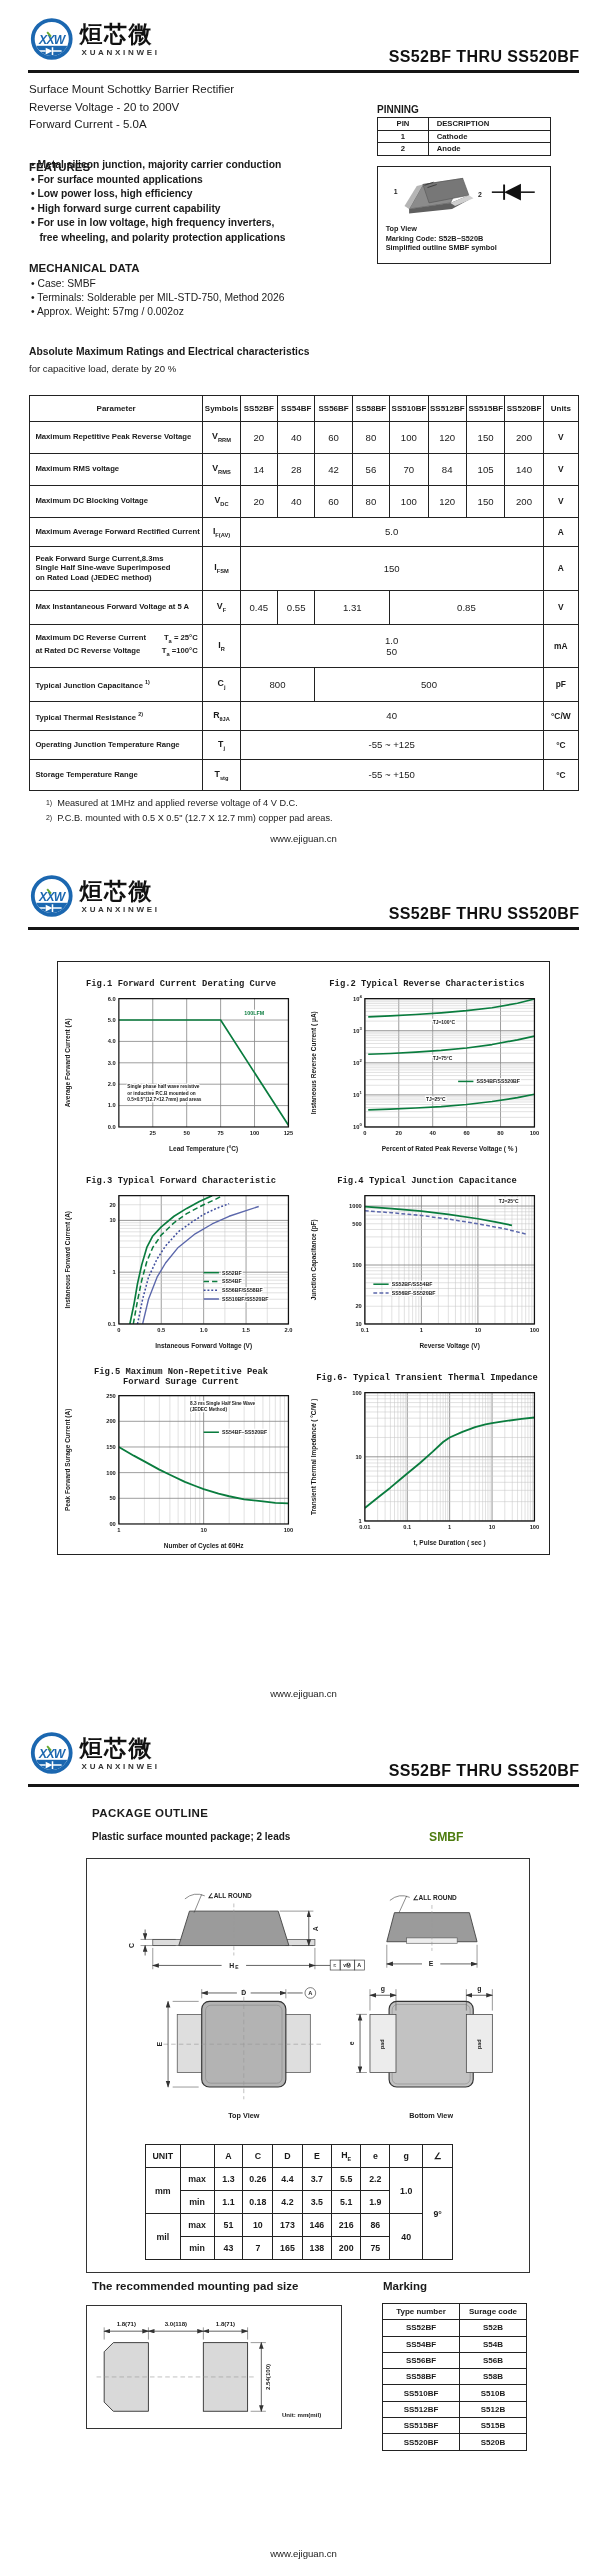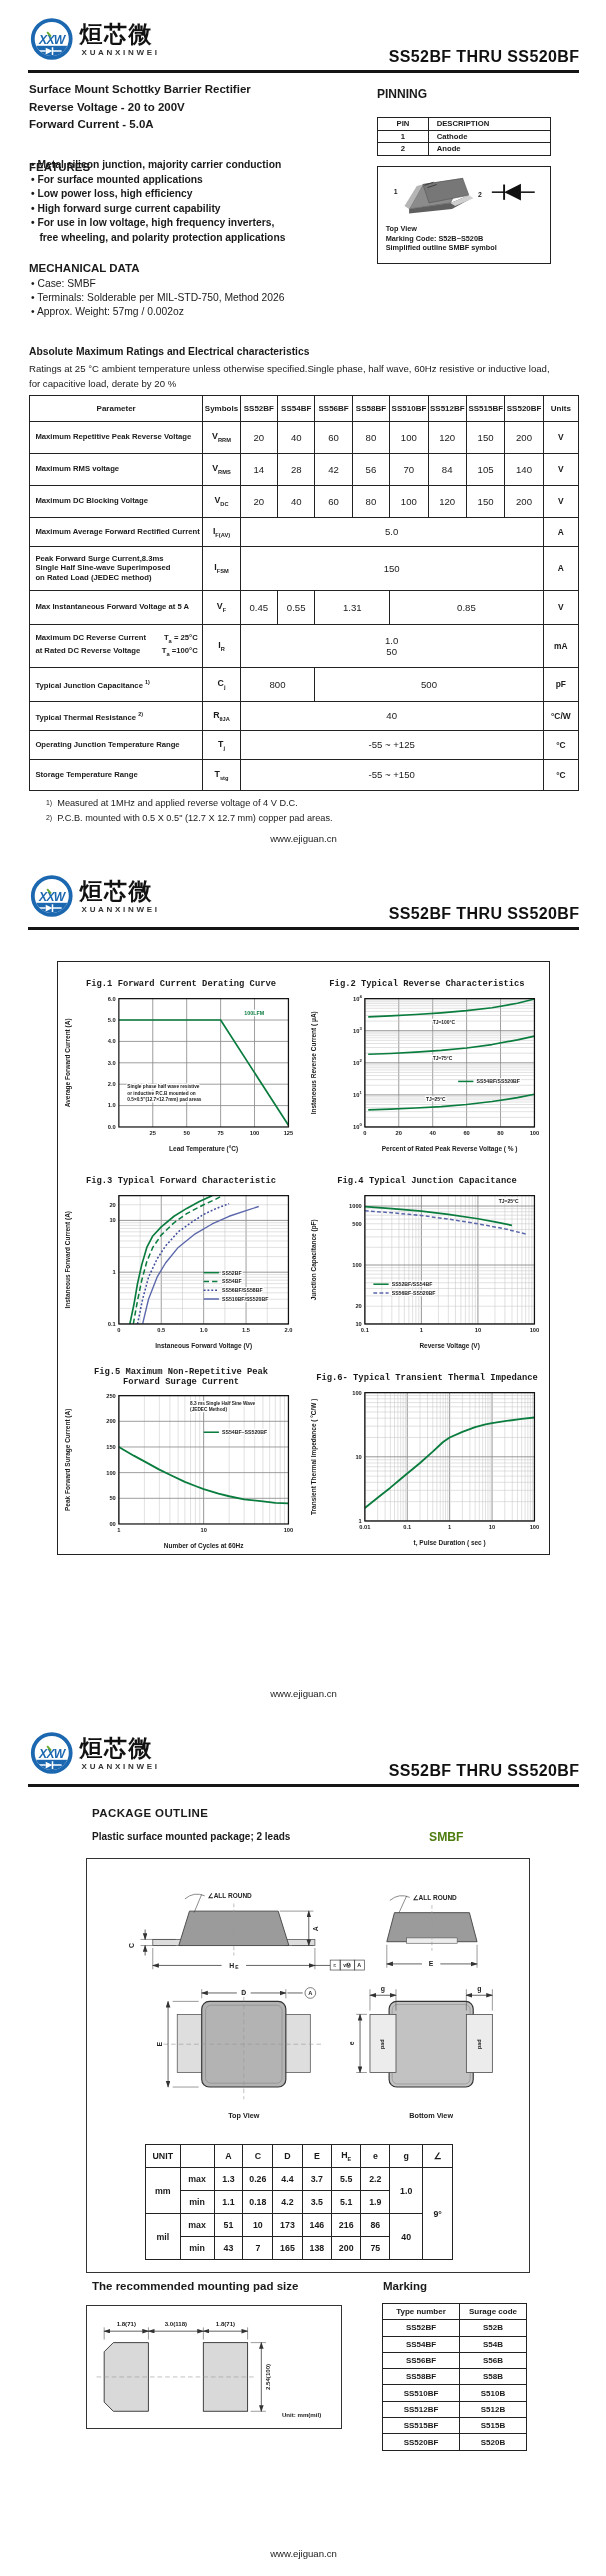--- a/index.html
+++ b/index.html
@@ -9,31 +9,31 @@
   #p2{top:857px;height:857px;}
   #p3{top:1714px;height:862px;}
   
   .hdr{position:absolute;top:17px;left:27.6px;right:27.6px;height:49px;}
   .logo{position:absolute;left:0;top:0;width:176px;height:49px;}
   .logo-cjk{position:absolute;left:52px;top:1.5px;font-size:23px;font-weight:bold;letter-spacing:1.5px;color:#111;}
   .logo-en{position:absolute;left:54px;top:31px;font-size:8px;font-weight:bold;letter-spacing:2.7px;color:#333;}
   .ptitle{position:absolute;right:0;bottom:0;font-size:16px;font-weight:bold;letter-spacing:0.4px;color:#111;}
   .hdr-rule{position:absolute;top:70px;left:27.6px;right:27.6px;height:3.1px;background:#151515;}
   
-  .subtitle{position:absolute;left:29px;top:81px;font-size:11.5px;font-weight:bold;line-height:17.6px;}
+  .subtitle{position:absolute;left:29px;top:81px;font-size:11.5px;font-weight:normal;line-height:17.6px;}
   .sec-h{font-size:11.5px;font-weight:bold;}
   #features-h{position:absolute;left:29px;top:142px;margin-top:19px;}
   ul.plain{list-style:none;margin:0;padding:0;}
   #features-list{position:absolute;left:31px;top:158px;font-size:10.3px;font-weight:bold;line-height:14.5px;width:329px;}
   #features-list li{white-space:pre-line;padding-left:8.4px;text-indent:-8.4px;}
   #features-list li:before{content:"• ";}
   #mech-h{position:absolute;left:29px;top:262px;}
   #mech-list{position:absolute;left:31px;top:277px;font-size:10.3px;line-height:13.8px;}
   #mech-list li:before{content:"• ";}
-  #pinning-h{position:absolute;left:377px;top:87px;font-size:12px;font-weight:bold;}
+  #pinning-h{position:absolute;left:377px;top:104px;font-size:10px;font-weight:bold;}
   table{border-collapse:collapse;}
   .dtab{border:1.5px solid #222;}
   .dtab td,.dtab th{border:0.8px solid #222;text-align:center;vertical-align:middle;padding:0 1.5px;}
   #pin-table{position:absolute;left:377px;top:117px;width:174px;font-size:7.7px;}
   #pin-table td,#pin-table th{height:11.5px;font-weight:bold;}
   #pin-table .desc{text-align:left;padding-left:7.7px;}
   #pkg-box{position:absolute;left:377px;top:166px;width:172px;height:96px;border:1.5px solid #222;}
   .pkg-lines{position:absolute;left:7.7px;top:57px;font-size:7.3px;font-weight:bold;line-height:9.6px;}
   #amr-h{position:absolute;left:29px;top:346px;font-size:10.3px;font-weight:bold;}
   #amr-cond{position:absolute;left:29px;top:361px;font-size:9.6px;line-height:15.3px;width:550px;}
@@ -159,21 +159,20 @@
 
   <div id="mech-h" class="sec-h">MECHANICAL DATA</div>
   <ul class="plain" id="mech-list">
     <li>Case: SMBF</li>
     <li>Terminals: Solderable per MIL-STD-750, Method 2026</li>
     <li>Approx. Weight:  57mg / 0.002oz</li>
   </ul>
 
   <div id="amr-h">Absolute Maximum Ratings and Electrical characteristics</div>
   <div id="amr-cond">
-    <div>Ratings at 25 °C ambient temperature unless otherwise specified.Single phase, half wave, 60Hz resistive or inductive load,</div>
     <div>for capacitive load, derate by 20 %</div>
   </div>
 
   <table id="ratings" class="dtab">
     <colgroup>
       <col style="width:167px">
         <col style="width:36px">
         <col style="width:36px">
         <col style="width:36px">
         <col style="width:36px">

